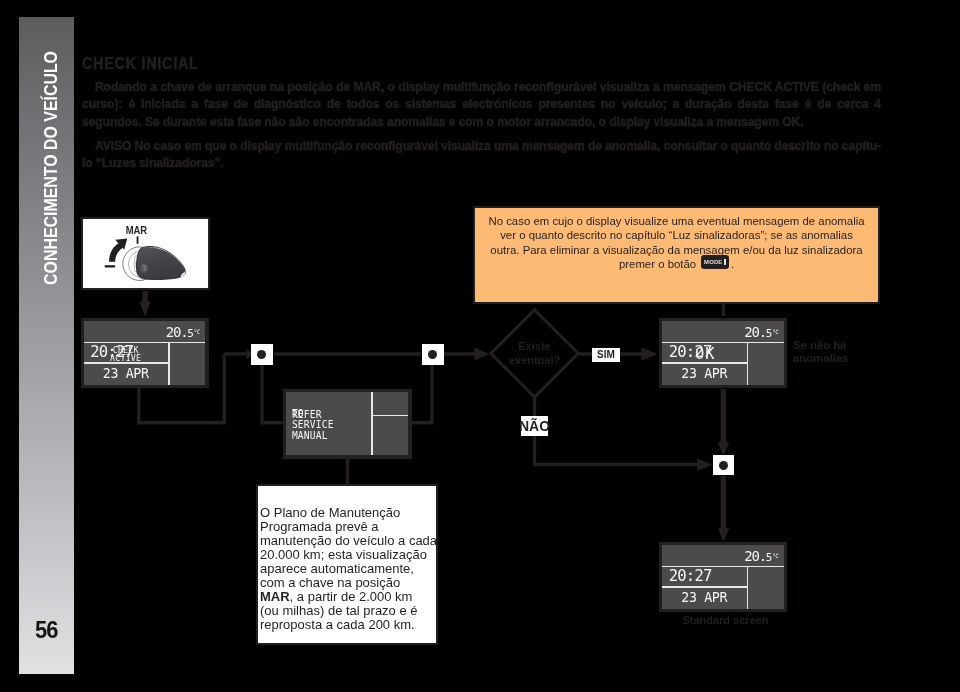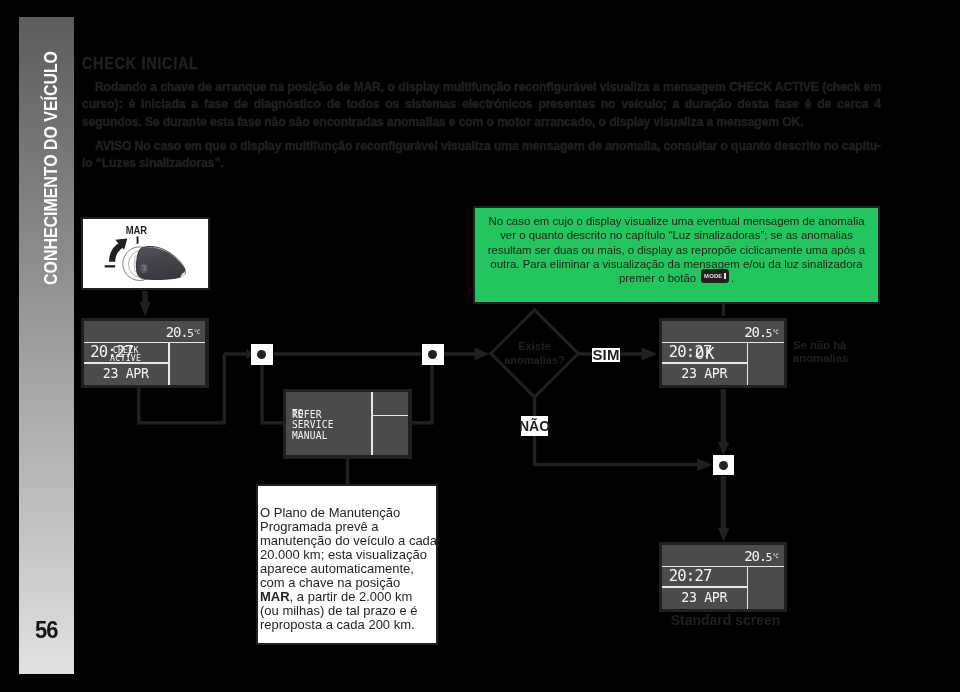--- a/index.html
+++ b/index.html
@@ -33,21 +33,21 @@
 
   
   .wm{position:absolute;left:680px;top:660.5px;color:#8f8f8f;
       font-size:27.5px;line-height:27px;letter-spacing:-0.05px;-webkit-text-stroke:0.5px #8f8f8f;font-family:"Liberation Sans",sans-serif;}
 
   
   #flow{position:absolute;left:0;top:0;width:960px;height:692px;}
 
   
   .note{position:absolute;left:473px;top:206px;width:407px;height:98px;
-    background:#22c55e;border:2.5px solid #231f20;box-sizing:border-box;}
+    background:#fdba74;border:2.5px solid #231f20;box-sizing:border-box;}
   .note-inner{position:absolute;left:2px;top:6px;right:2px;
     color:#231f20;font-size:11.4px;line-height:14.3px;text-align:center;
     white-space:nowrap;font-family:"Liberation Sans",sans-serif;}
 
   
   .keybox{position:absolute;left:80.5px;top:216.5px;width:129px;height:73px;
     background:#fff;border:2.5px solid #231f20;box-sizing:border-box;}
 
   
   .lcd{position:absolute;background:#231f20;box-sizing:border-box;padding:3.2px;}
@@ -105,31 +105,31 @@
   .lcd2 .m-h{left:85.5px;right:-3px;top:23px;height:1.7px;}
   .lcd2 .txt{left:6.2px;font-size:9.6px;line-height:10px;letter-spacing:0.2px;}
   .lcd2 .m1{top:18px;} .lcd2 .m2{top:17.6px;} .lcd2 .m3{top:28.6px;} .lcd2 .m4{top:39.6px;}
 
   
   .diamond{position:absolute;left:488px;top:307.5px;width:93px;height:91px;}
   .dmtext{position:absolute;left:488px;top:339px;width:93px;text-align:center;
     color:#231f20;font-weight:bold;font-size:11px;line-height:14.2px;}
 
   
-  .tag-sim{left:592px;top:347.5px;width:28px;height:14.5px;font-size:15px;letter-spacing:0.1px;}
+  .tag-sim{left:592px;top:347.5px;width:28px;height:14.5px;font-size:10px;letter-spacing:0.1px;}
   .tag-nao{left:521px;top:416px;width:27px;height:20px;font-size:14px;}
 
   
   .n1{left:250.5px;top:343.5px;width:22px;height:21px;}
   .n2{left:421.5px;top:343.5px;width:22px;height:21px;}
   .n3{left:713px;top:455px;width:21px;height:20px;}
 
   
   .cap-anom{left:793px;top:338.5px;width:92px;font-size:11.3px;line-height:13.2px;}
-  .cap-std{left:661px;top:613.5px;width:129px;text-align:center;font-size:14px;}
+  .cap-std{left:661px;top:613.5px;width:129px;text-align:center;font-size:11px;}
 </style>
 </head>
 <body>
 
 <div id="page">
 
   <div class="sidebar">
     <div class="sidebar-label">CONHECIMENTO DO VEÍCULO</div>
     <div class="pagenum">56</div>
   </div>
@@ -231,21 +231,20 @@
       <path d="M98.5,55.2 C100.5,54.0 102.1,52.9 102.4,51.0 C102.9,54.4 101.5,57.1 97.4,58.5 z" fill="#e2e2e2"></path>
       <ellipse cx="61.0" cy="49.3" rx="4.2" ry="4.9" fill="#53535a"></ellipse>
       <path d="M59.3,46.6 q1.2,-0.7 2.0,0.3 q0.4,1.2 -0.5,1.9 M61.9,46.4 l0.8,4.4 M59.7,49.9 l2.8,1.5" stroke="#9a9aa0" stroke-width="0.75" fill="none"></path>
     </svg>
   </div>
 
   <div class="note">
     <div class="note-inner">
       <div>No caso em cujo o display visualize uma eventual mensagem de anomalia</div>
       <div>ver o quanto descrito no capítulo “Luz sinalizadoras”; se as anomalias</div>
-      <div>resultam ser duas ou mais, o display as repropõe ciclicamente uma após a</div>
       <div>outra. Para eliminar a visualização da mensagem e/ou da luz sinalizadora</div>
       <div><span>premer o botão </span><span class="mode"><span>MODE</span><i></i></span><span> .</span></div>
     </div>
   </div>
 
   <div class="lcd lcd1">
    <div class="scr">
     <div class="hl r1"></div>
     <div class="hl r2"></div>
     <div class="hl v1"></div>
@@ -295,21 +294,21 @@
     <div class="txt t-unit">°C</div>
     <div class="txt t-date">23 APR</div>
    </div>
   </div>
 
   <svg class="diamond" viewBox="0 0 100 100">
     <polygon points="50,2 98,50 50,98 2,50" fill="none" stroke="#231f20" stroke-width="3.4"></polygon>
   </svg>
   <div class="dmtext">
     <div>Existe</div>
-    <div>anomalias?</div>
+    <div>eventual?</div>
   </div>
 
   <div class="tag tag-sim">SIM</div>
   <div class="tag tag-nao">NÃO</div>
 
   <div class="node n1"></div>
   <div class="node n2"></div>
   <div class="node n3"></div>
 
   <div class="cap cap-anom">

